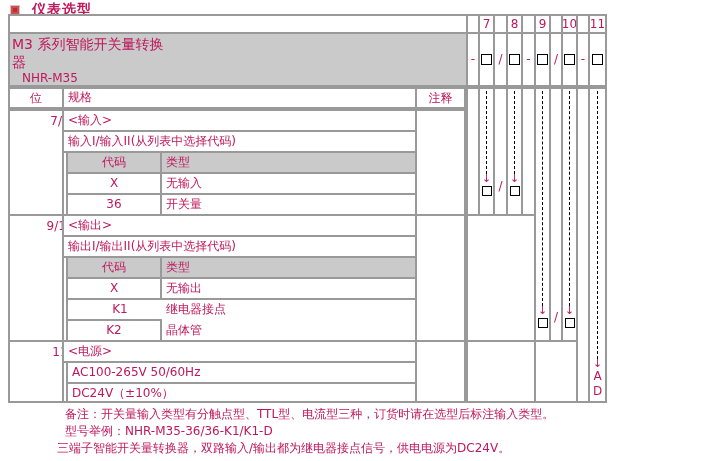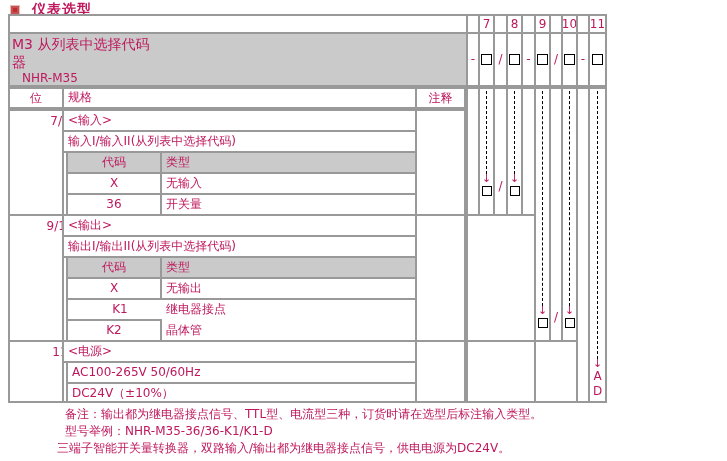--- a/index.html
+++ b/index.html
@@ -48,21 +48,21 @@
     <div class="cell c" style="left:487px;top:2px;width:11px;height:16px;"></div>
     <div class="cell c" style="left:500px;top:2px;width:13px;height:16px;">8</div>
     <div class="cell c" style="left:515px;top:2px;width:11px;height:16px;"></div>
     <div class="cell c" style="left:528px;top:2px;width:13px;height:16px;">9</div>
     <div class="cell c" style="left:543px;top:2px;width:10px;height:16px;"></div>
     <div class="cell c" style="left:555px;top:2px;width:13px;height:16px;">10</div>
     <div class="cell c" style="left:570px;top:2px;width:10px;height:16px;"></div>
     <div class="cell c" style="left:582px;top:2px;width:15px;height:16px;">11</div>
 
     <div class="cell g" style="left:2px;top:20px;width:456px;height:51px;">
-      <div class="m3name">M3 从列表中选择代码
+      <div class="m3name">M3 系列智能开关量转换
 器</div>
       <div class="m3model">NHR-M35</div>
     </div>
     <div class="cell c" style="left:460px;top:20px;width:10px;height:51px;">-</div>
     <div class="cell c" style="left:472px;top:20px;width:13px;height:51px;">
         <span class="mbox"></span>
       </div>
     <div class="cell c" style="left:487px;top:20px;width:11px;height:51px;">/</div>
     <div class="cell c" style="left:500px;top:20px;width:13px;height:51px;">
         <span class="mbox"></span>
@@ -155,17 +155,17 @@
 
     <div class="cell ct" style="left:2px;top:328px;width:52px;height:59px;">11</div>
     <div class="cell padl" style="left:56px;top:328px;width:351px;height:19px;">&lt;电源&gt;</div>
     <div class="strip" style="left:56px;top:349px;width:2px;height:38px;"></div>
     <div class="cell padl" style="left:60px;top:349px;width:347px;height:19px;">AC100-265V 50/60Hz</div>
     <div class="cell padl" style="left:60px;top:370px;width:347px;height:17px;">DC24V（±10%）</div>
     <div class="cell" style="left:409px;top:328px;width:47px;height:59px;"></div>
 
   </div>
 
-  <div class="note" style="left:65px;top:406px;">备注：输出都为继电器接点信号、TTL型、电流型三种，订货时请在选型后标注输入类型。</div>
+  <div class="note" style="left:65px;top:406px;">备注：开关量输入类型有分触点型、TTL型、电流型三种，订货时请在选型后标注输入类型。</div>
   <div class="note" style="left:65px;top:423px;">型号举例：NHR-M35-36/36-K1/K1-D</div>
   <div class="note" style="left:57px;top:440px;">三端子智能开关量转换器，双路输入/输出都为继电器接点信号，供电电源为DC24V。</div>
 
 </div>
 
 </body></html>

